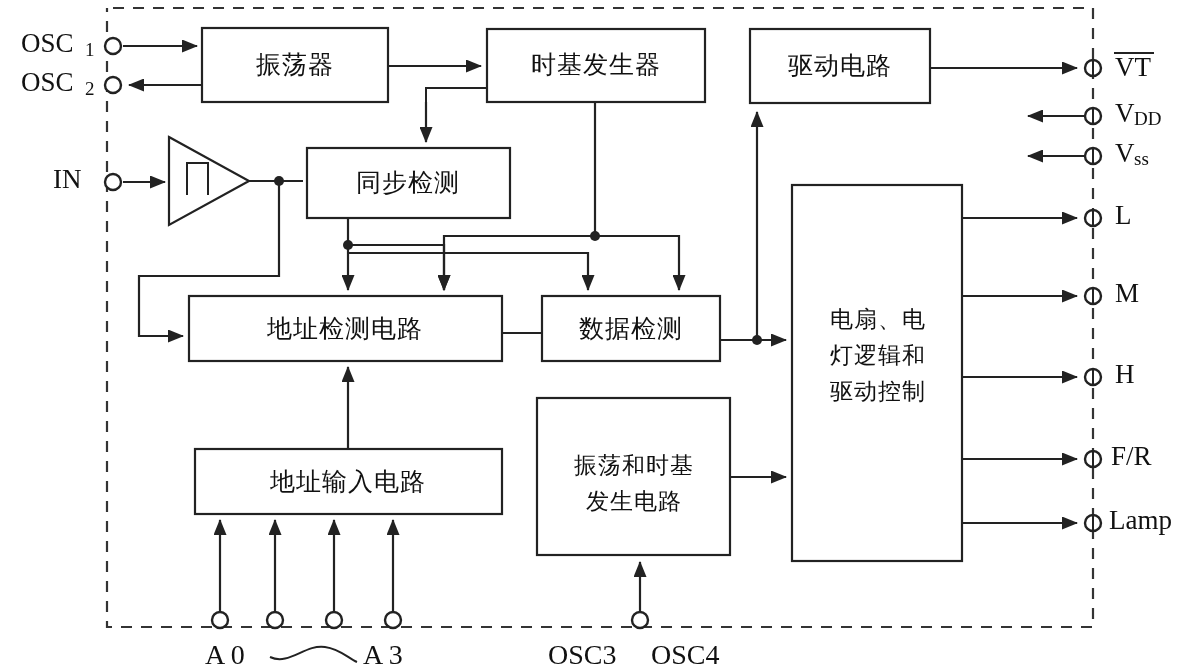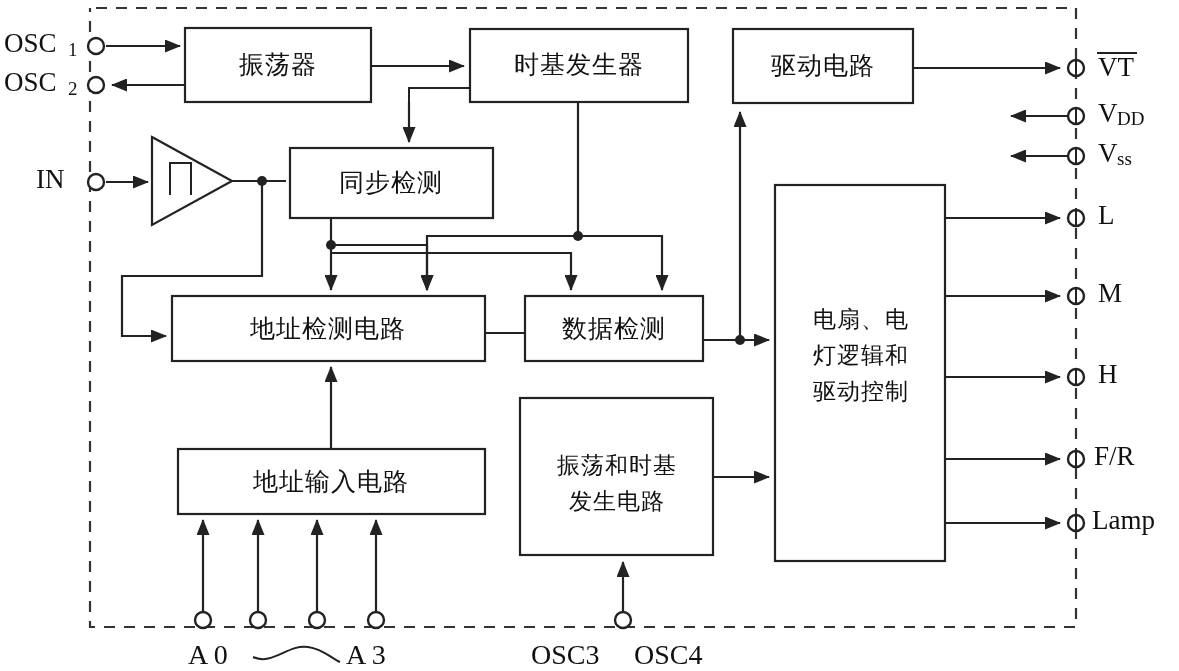--- a/index.html
+++ b/index.html
@@ -1,18 +1,18 @@
 <!DOCTYPE html>
 <html><head>
 <meta charset="utf-8">
 <style>
   html,body{margin:0;padding:0;background:#ffffff;}
   body{width:1179px;height:671px;overflow:hidden;
        font-family:"Liberation Serif", serif;}
-  #root{position:relative;width:1135px;height:671px;background:#fff;}
+  #root{position:relative;width:1135px;height:671px;background:#fff;margin-left:17px;}
   svg#diagram{position:absolute;left:0;top:0;width:1179px;height:671px;}
   .blk{fill:#ffffff;stroke:#222222;stroke-width:2.2;}
   .wire{stroke:#222222;stroke-width:2.2;fill:none;}
   .wire-thin{stroke:#222222;stroke-width:2;fill:none;}
   .frame{stroke:#333333;stroke-width:2.2;fill:none;stroke-dasharray:11 9;}
   .term{fill:#ffffff;stroke:#222222;stroke-width:2.4;}
   .dot{fill:#222222;}
   .ahead{fill:#222222;stroke:none;}
   .cnlabel{font-family:"DejaVu Sans", sans-serif;font-size:25px;fill:#111;
            text-anchor:middle;dominant-baseline:middle;letter-spacing:1px;}

